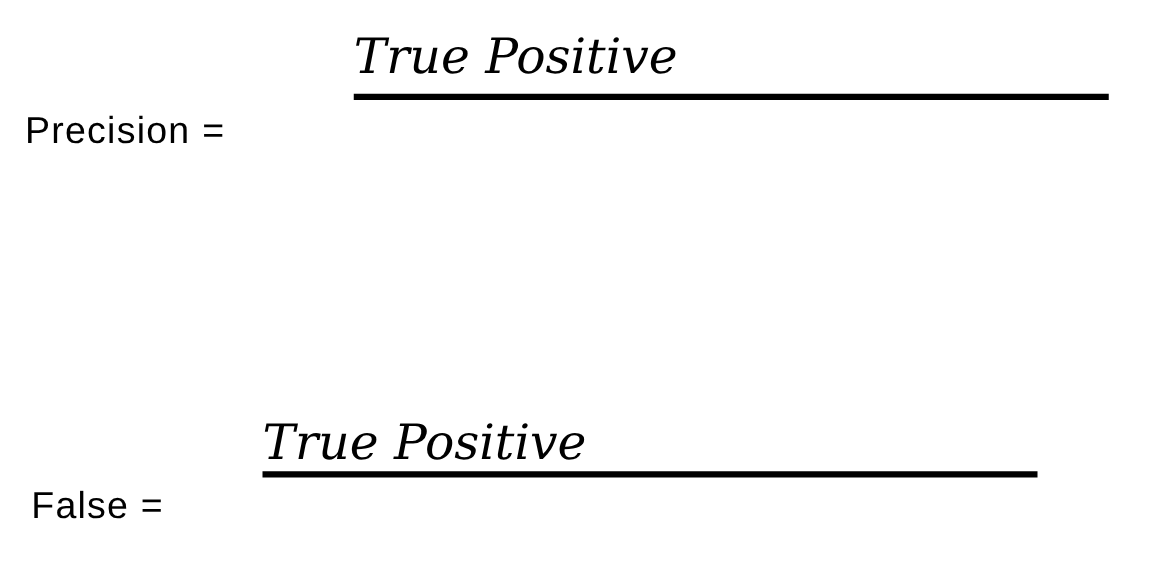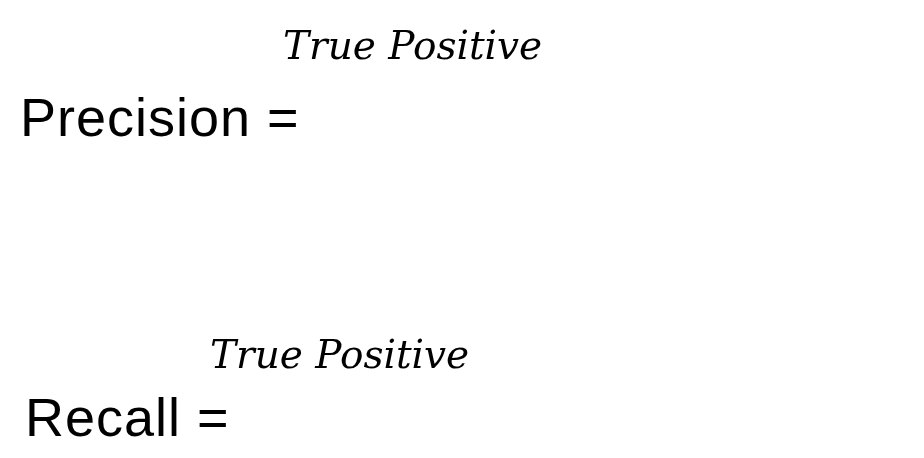--- a/index.html
+++ b/index.html
@@ -11,31 +11,31 @@
     position: relative;
     width: 924px;
     height: 458px;
     background: #ffffff;
     overflow: hidden;
     color: #000000;
   }
   .eq-label {
     position: absolute;
     font-family: "Liberation Sans", sans-serif;
-    font-size: 54px;
+    font-size: 30px;
     line-height: 1.1;
     letter-spacing: 1px;
     white-space: nowrap;
     color: #000000;
     margin-top: 40px;
   }
   .fraction {
     position: absolute;
     display: flex;
-    flex-direction: row;
+    flex-direction: column;
     align-items: flex-start;
   }
   .num, .den {
     font-family: "DejaVu Serif", "Liberation Serif", serif;
     font-style: italic;
     font-size: 39px;
     line-height: 1.08;
     white-space: nowrap;
     color: #000000;
   }
@@ -60,20 +60,20 @@
 
   <div class="formula f1">
     <span class="eq-label">Precision =</span>
     <div class="fraction">
       <span class="num">True Positive</span>
       <div class="frac-bar"></div>
     </div>
   </div>
 
   <div class="formula f2">
-    <span class="eq-label">Recall =</span>
+    <span class="eq-label">False =</span>
     <div class="fraction">
       <span class="num">True Positive</span>
       <div class="frac-bar"></div>
     </div>
   </div>
 
 </div>
 
 </body></html>

